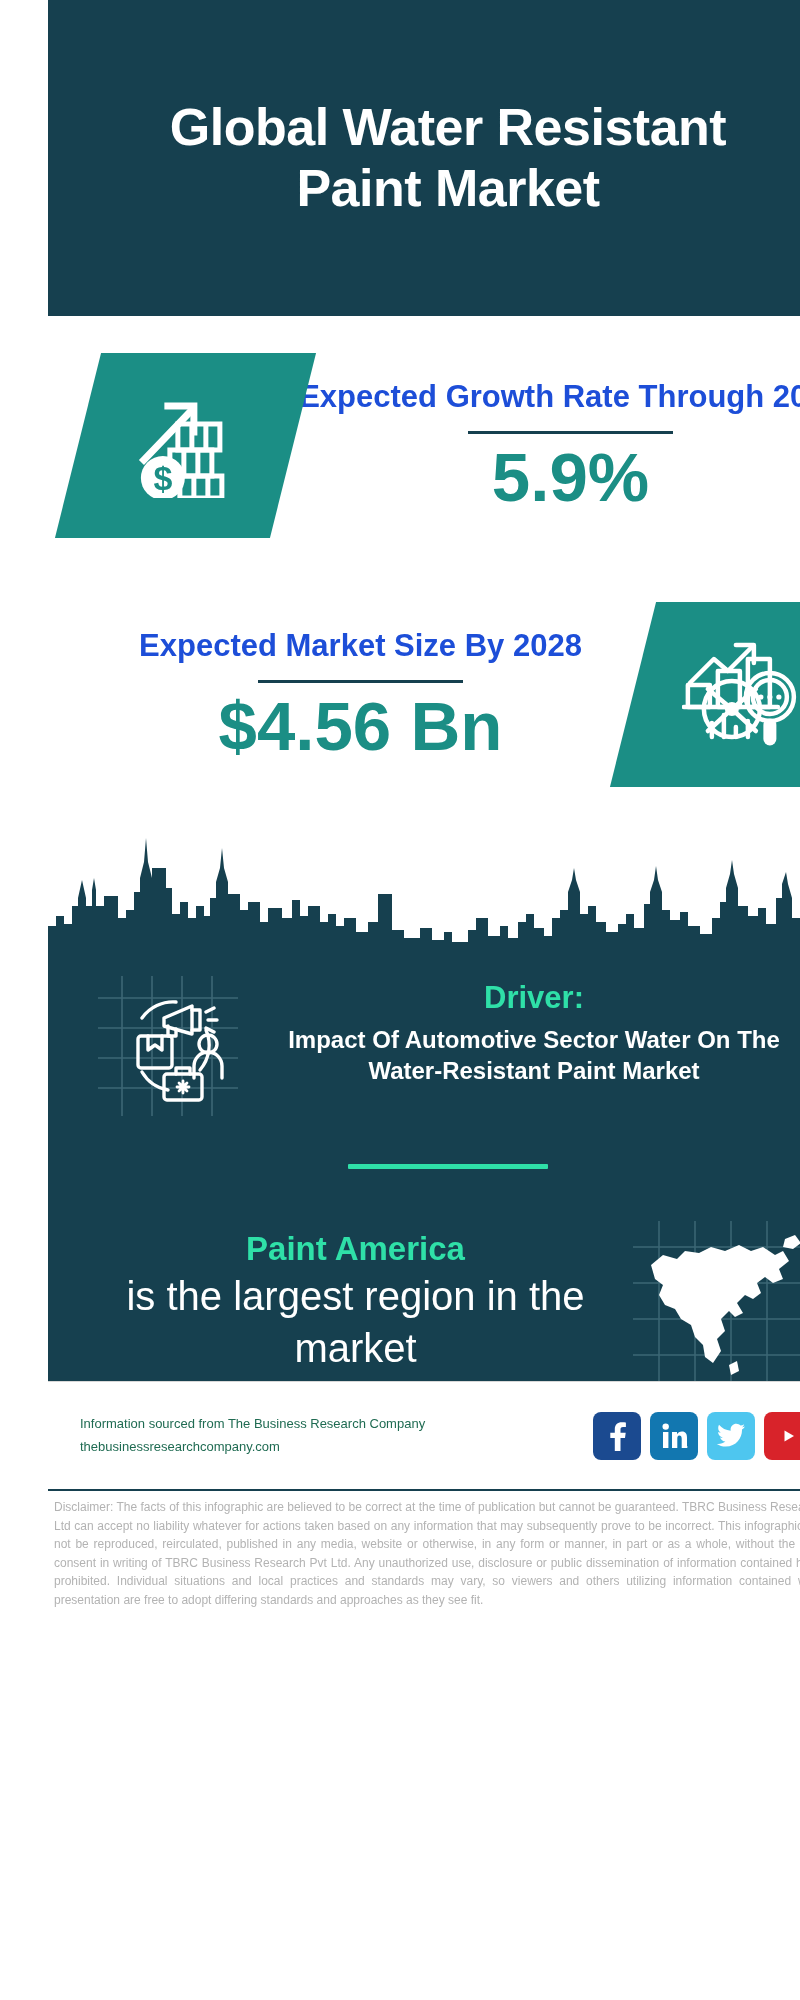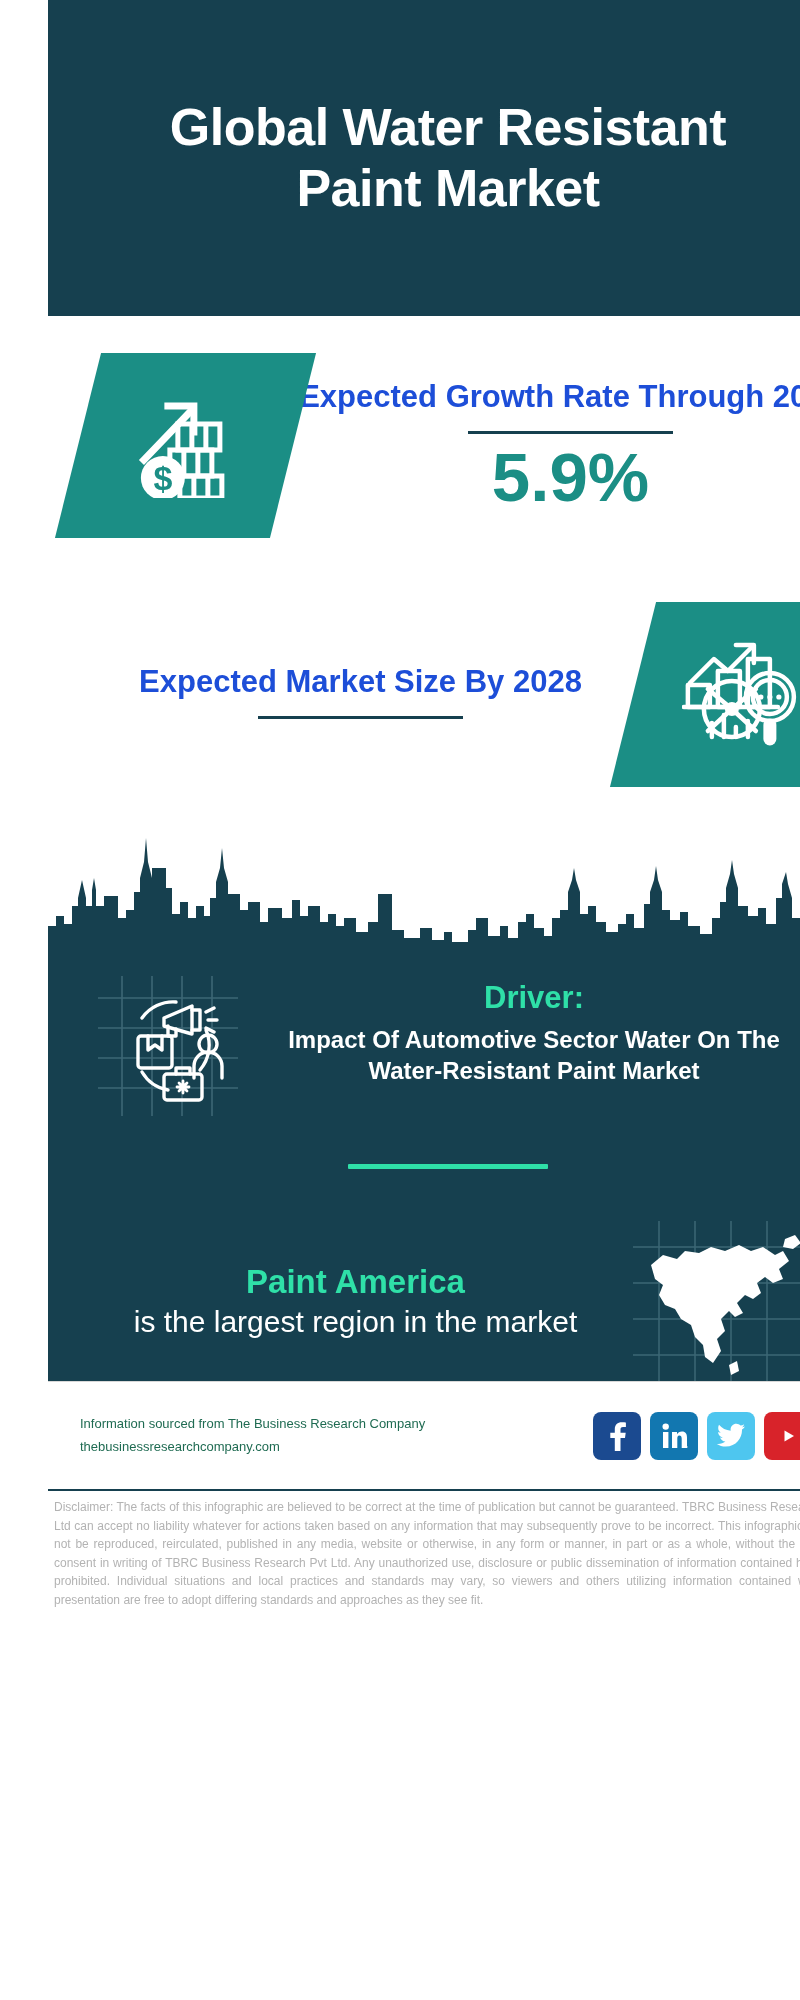--- a/index.html
+++ b/index.html
@@ -104,21 +104,21 @@
   }
   .region-text { flex:1 1 auto; text-align:center; }
   .region-name {
     color:#2fe0a8;
     font-size:33px;
     font-weight:bold;
     line-height:1.25;
   }
   .region-sub {
     color:#ffffff;
-    font-size:30px;
+    font-size:40px;
     font-weight:normal;
     line-height:1.3;
   }
   .map-wrap { flex:0 0 auto; width:175px; height:160px; }
 
   
   .footer {
     background:#ffffff;
     height:108px;
     display:flex; align-items:center;
@@ -187,20 +187,21 @@
         <div class="stat-title">Expected Growth Rate Through 2028</div>
         <div class="rule"></div>
         <div class="stat-value">5.9%</div>
       </div>
     </div>
 
     <div class="stat-row row2">
       <div class="stat-text">
         <div class="stat-title">Expected Market Size By 2028</div>
         <div class="rule"></div>
+        <div class="stat-value">$4.56 Bn</div>
       </div>
       <div class="para">
         <span class="ico">
           <svg width="118" height="112" viewBox="0 0 118 112">
             <g fill="none" stroke="#ffffff" stroke-width="4.5" stroke-linecap="round" stroke-linejoin="round">
               <path d="M8,46 L32,22 L46,34 L70,10"></path>
               <path d="M54,8 L72,8 L72,26"></path>
               <rect x="6" y="48" width="22" height="22"></rect>
               <rect x="36" y="34" width="22" height="36"></rect>
               <rect x="66" y="22" width="22" height="48"></rect>

